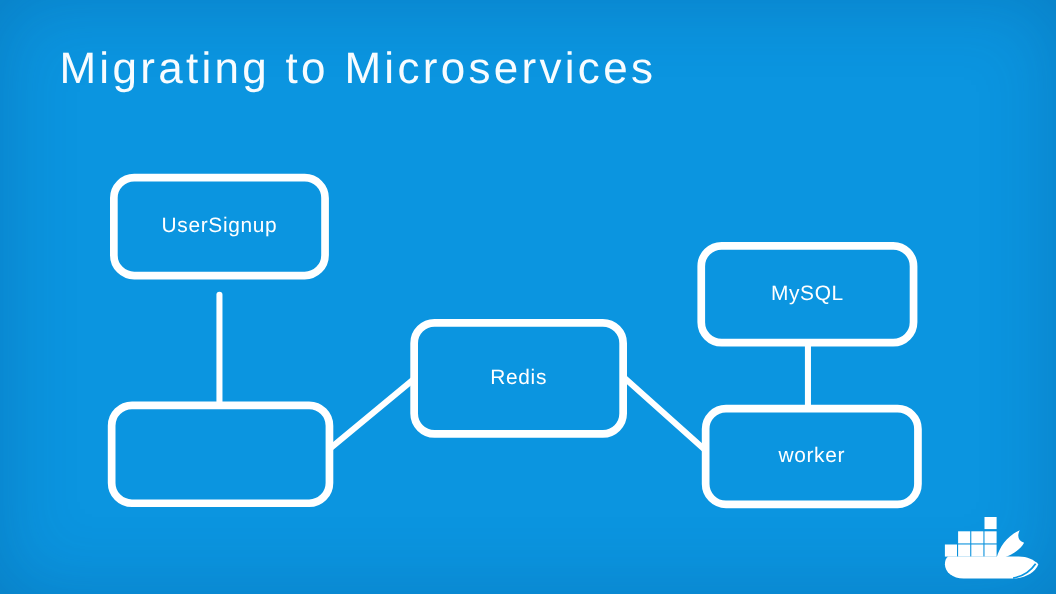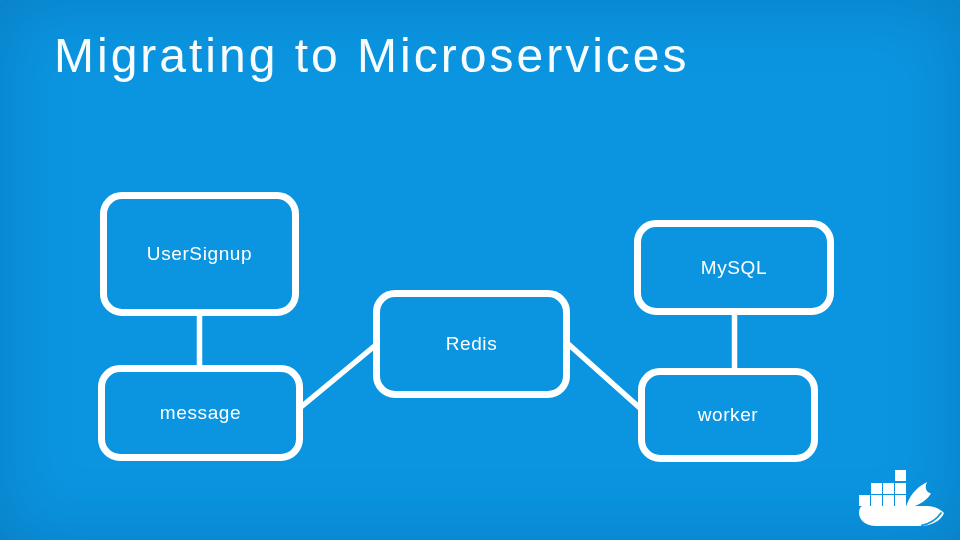--- a/index.html
+++ b/index.html
@@ -10,23 +10,23 @@
   .slide{
     position:relative;
     width:960px;height:540px;
     background:var(--bg);
     overflow:hidden;
     font-family:"Liberation Sans", sans-serif;
     box-shadow:inset 0 0 70px rgba(0,45,95,.22);
   }
   .title{
     position:absolute;
-    left:54px;top:28px;
+    left:54px;top:40px;
     margin:0;
-    font-size:48px;
+    font-size:40px;
     font-weight:300;
     letter-spacing:3px;
     color:#f7fcff;
   }
   .connectors{
     position:absolute;left:0;top:0;width:960px;height:540px;
   }
   .connectors line{
     stroke:var(--fg);
     stroke-width:5.5;
@@ -41,25 +41,25 @@
     display:flex;
     flex-direction:column;
     align-items:center;
     justify-content:center;
     color:var(--fg);
     font-size:19px;
     letter-spacing:.6px;
     line-height:1.35;
     text-align:center;
   }
-  .node-usersignup{left:100px;top:192px;width:199px;height:124px;text-align:center;}
+  .node-usersignup{left:100px;top:158px;width:199px;height:96px;text-align:center;}
   .node-message  {left:98px; top:365px;width:205px;height:96px;}
   .node-redis    {left:373px;top:290px;width:197px;height:108px;}
   .node-mysql    {left:634px;top:172px;width:200px;height:95px;margin-top:48px;}
-  .node-worker   {left:638px;top:368px;width:180px;height:94px;}
+  .node-worker   {left:638px;top:368px;width:200px;height:94px;}
   .logo{
     position:absolute;
     left:854px;top:464px;
     width:92px;height:64px;
   }
 </style>
 </head>
 <body>
 
 <div class="slide">
@@ -71,21 +71,20 @@
     <line x1="734.5" y1="264" x2="734.5" y2="370"></line>
     <line x1="301" y1="407" x2="377" y2="344"></line>
     <line x1="566" y1="342" x2="641" y2="409"></line>
   </svg>
 
   <div class="node node-usersignup">
     <span>UserSignup</span>
   </div>
 
   <div class="node node-message">
-    <span>message</span>
   </div>
 
   <div class="node node-redis">
     <span>Redis</span>
   </div>
 
   <div class="node node-mysql">
     <span>MySQL</span>
   </div>
 

